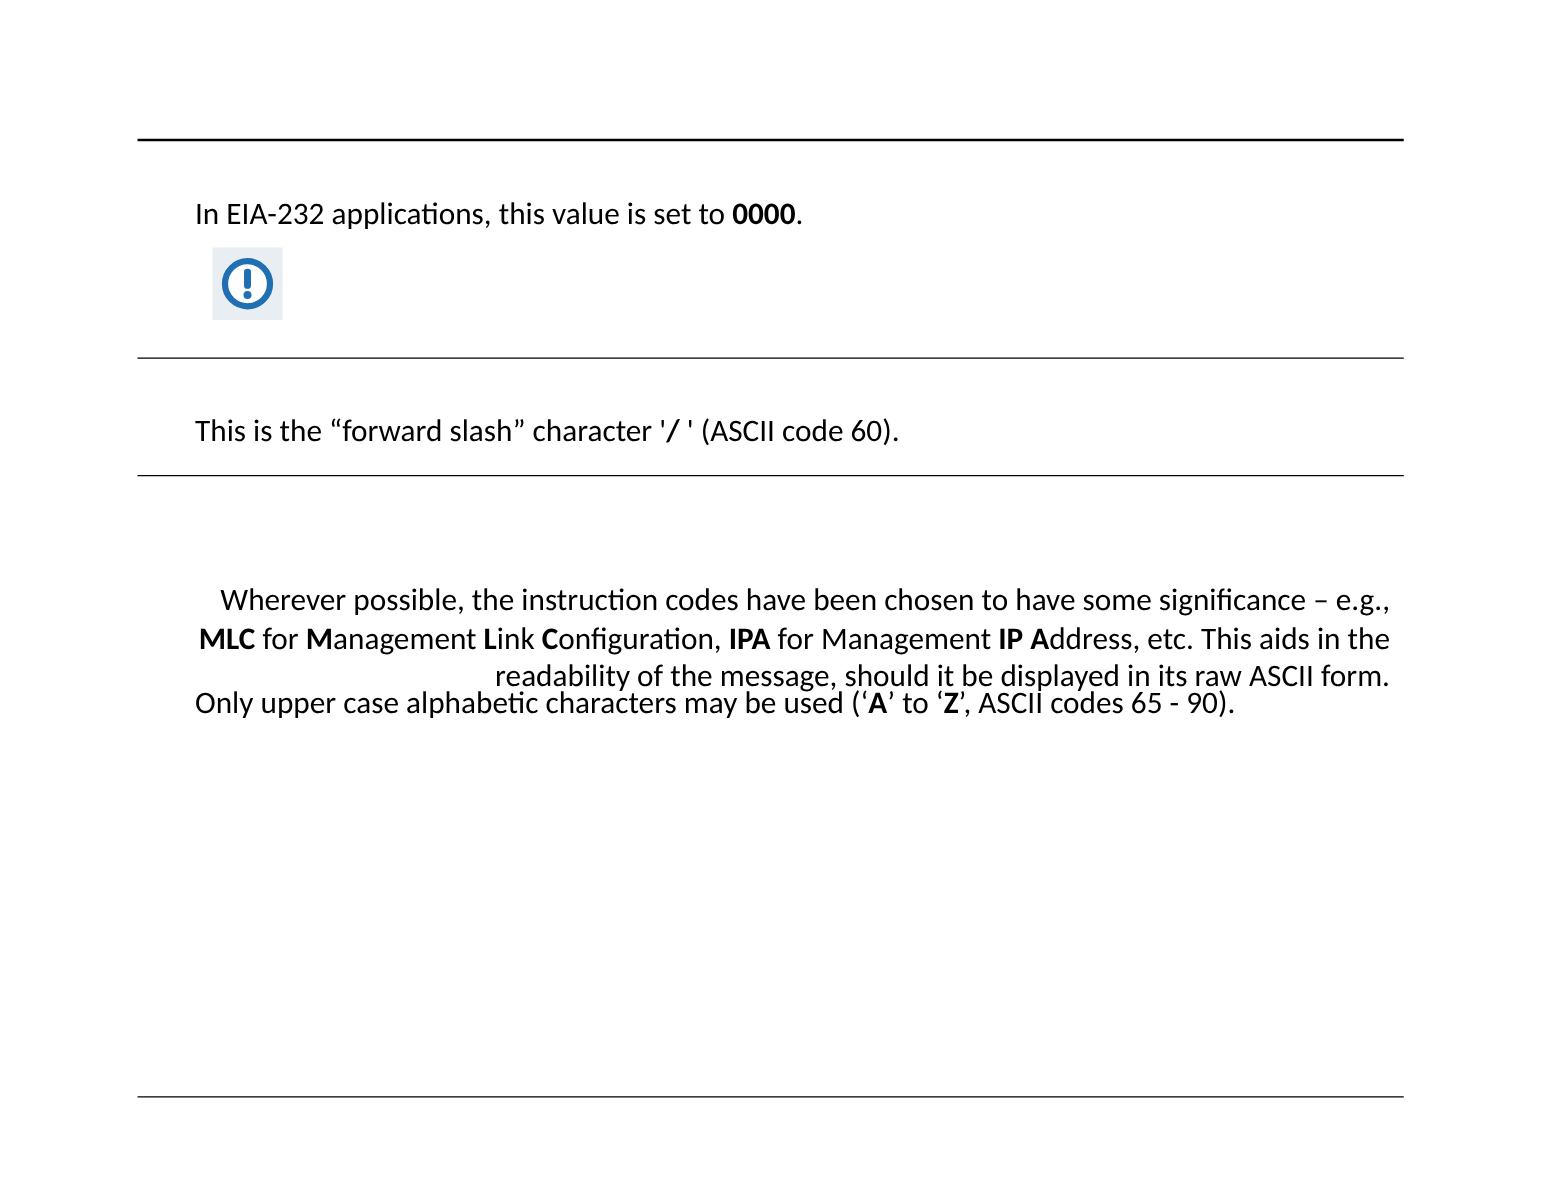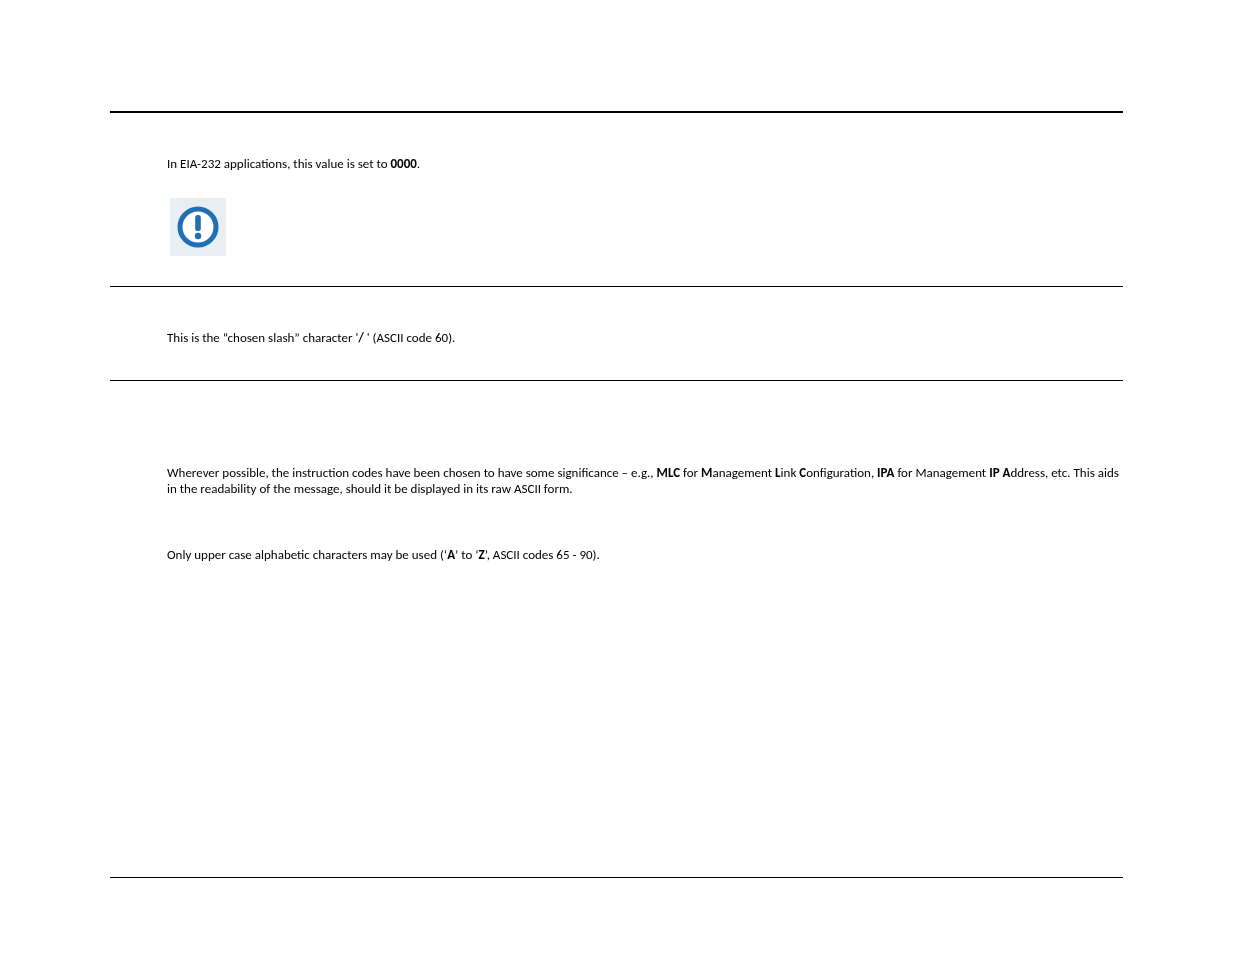--- a/index.html
+++ b/index.html
@@ -23,30 +23,30 @@
     border-top: 2px solid #000;
     height: 0;
   }
   .hr.top    { top: 111px; }
   .hr.mid1   { top: 286px; border-top-width: 1px; }
   .hr.mid2   { top: 380px; border-top-width: 1px; }
   .hr.bottom { top: 877px; border-top-width: 1px; }
 
   .para {
     position: absolute;
-    left: 167px;
+    left: 156px;
     width: 956px;
-    font-size: 13px;
+    font-size: 25px;
     line-height: 1.22;
     text-align: left;
   }
   #p1 { top: 156px; }
   #p2 { top: 330px; }
   #p3 { top: 423px; }
-  #p4 { top: 465px; }
+  #p4 { top: 465px; text-align: right; }
   #p5 { top: 528px; margin-top: 19px; }
 
   .icon-box {
     position: absolute;
     left: 170px;
     top: 198px;
     width: 56px;
     height: 58px;
     background: #e9eef2;
     display: flex;
@@ -71,21 +71,21 @@
 
   <div class="icon-box">
     <svg width="44" height="44" viewBox="0 0 44 44">
       <circle cx="22" cy="22" r="18" fill="#ffffff" stroke="#1f6fb2" stroke-width="5"></circle>
       <rect x="19.2" y="10" width="5.6" height="16" rx="2.5" fill="#1f6fb2"></rect>
       <circle cx="22" cy="31" r="3.2" fill="#1f6fb2"></circle>
     </svg>
   </div>
 
   <div id="p2" class="para">
-    <span>This is the “chosen slash” character '</span><b>/</b><span> ' (ASCII code 60).</span>
+    <span>This is the “forward slash” character '</span><b>/</b><span> ' (ASCII code 60).</span>
   </div>
 
 
   <div id="p4" class="para">
     <span>Wherever possible, the instruction codes have been chosen to have some significance – e.g., </span><b>MLC</b><span> for </span><b>M</b><span>anagement </span><b>L</b><span>ink </span><b>C</b><span>onfiguration, </span><b>IPA</b><span> for Management </span><b>IP A</b><span>ddress, etc. This aids in the readability of the message, should it be displayed in its raw ASCII form.</span>
   </div>
 
   <div id="p5" class="para">
     <span>Only upper case alphabetic characters may be used (‘</span><b>A</b><span>’ to ‘</span><b>Z</b><span>’, ASCII codes 65 - 90).</span>
   </div>

